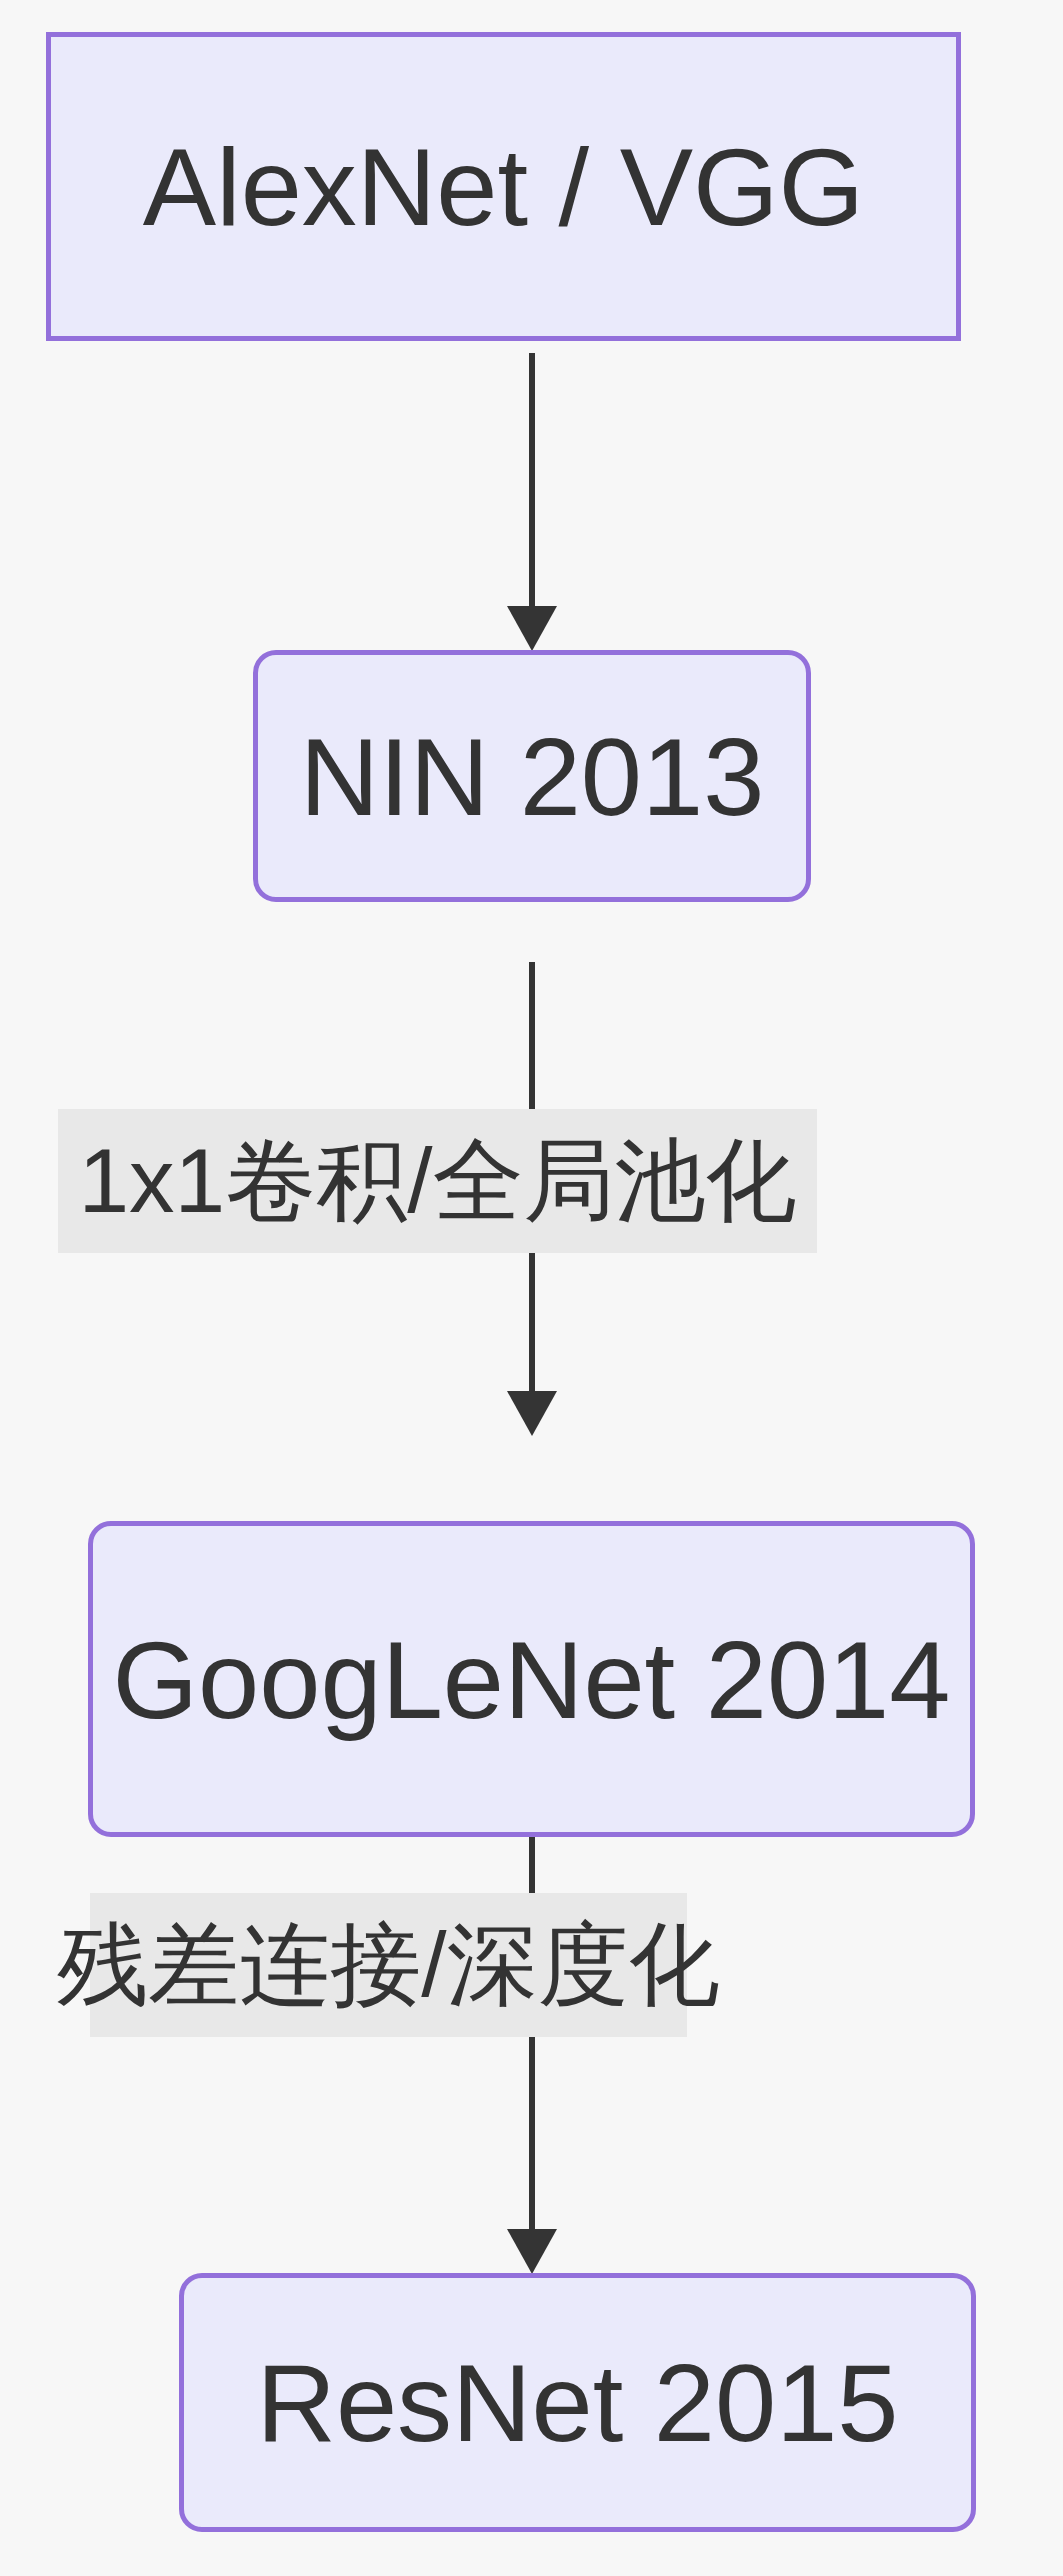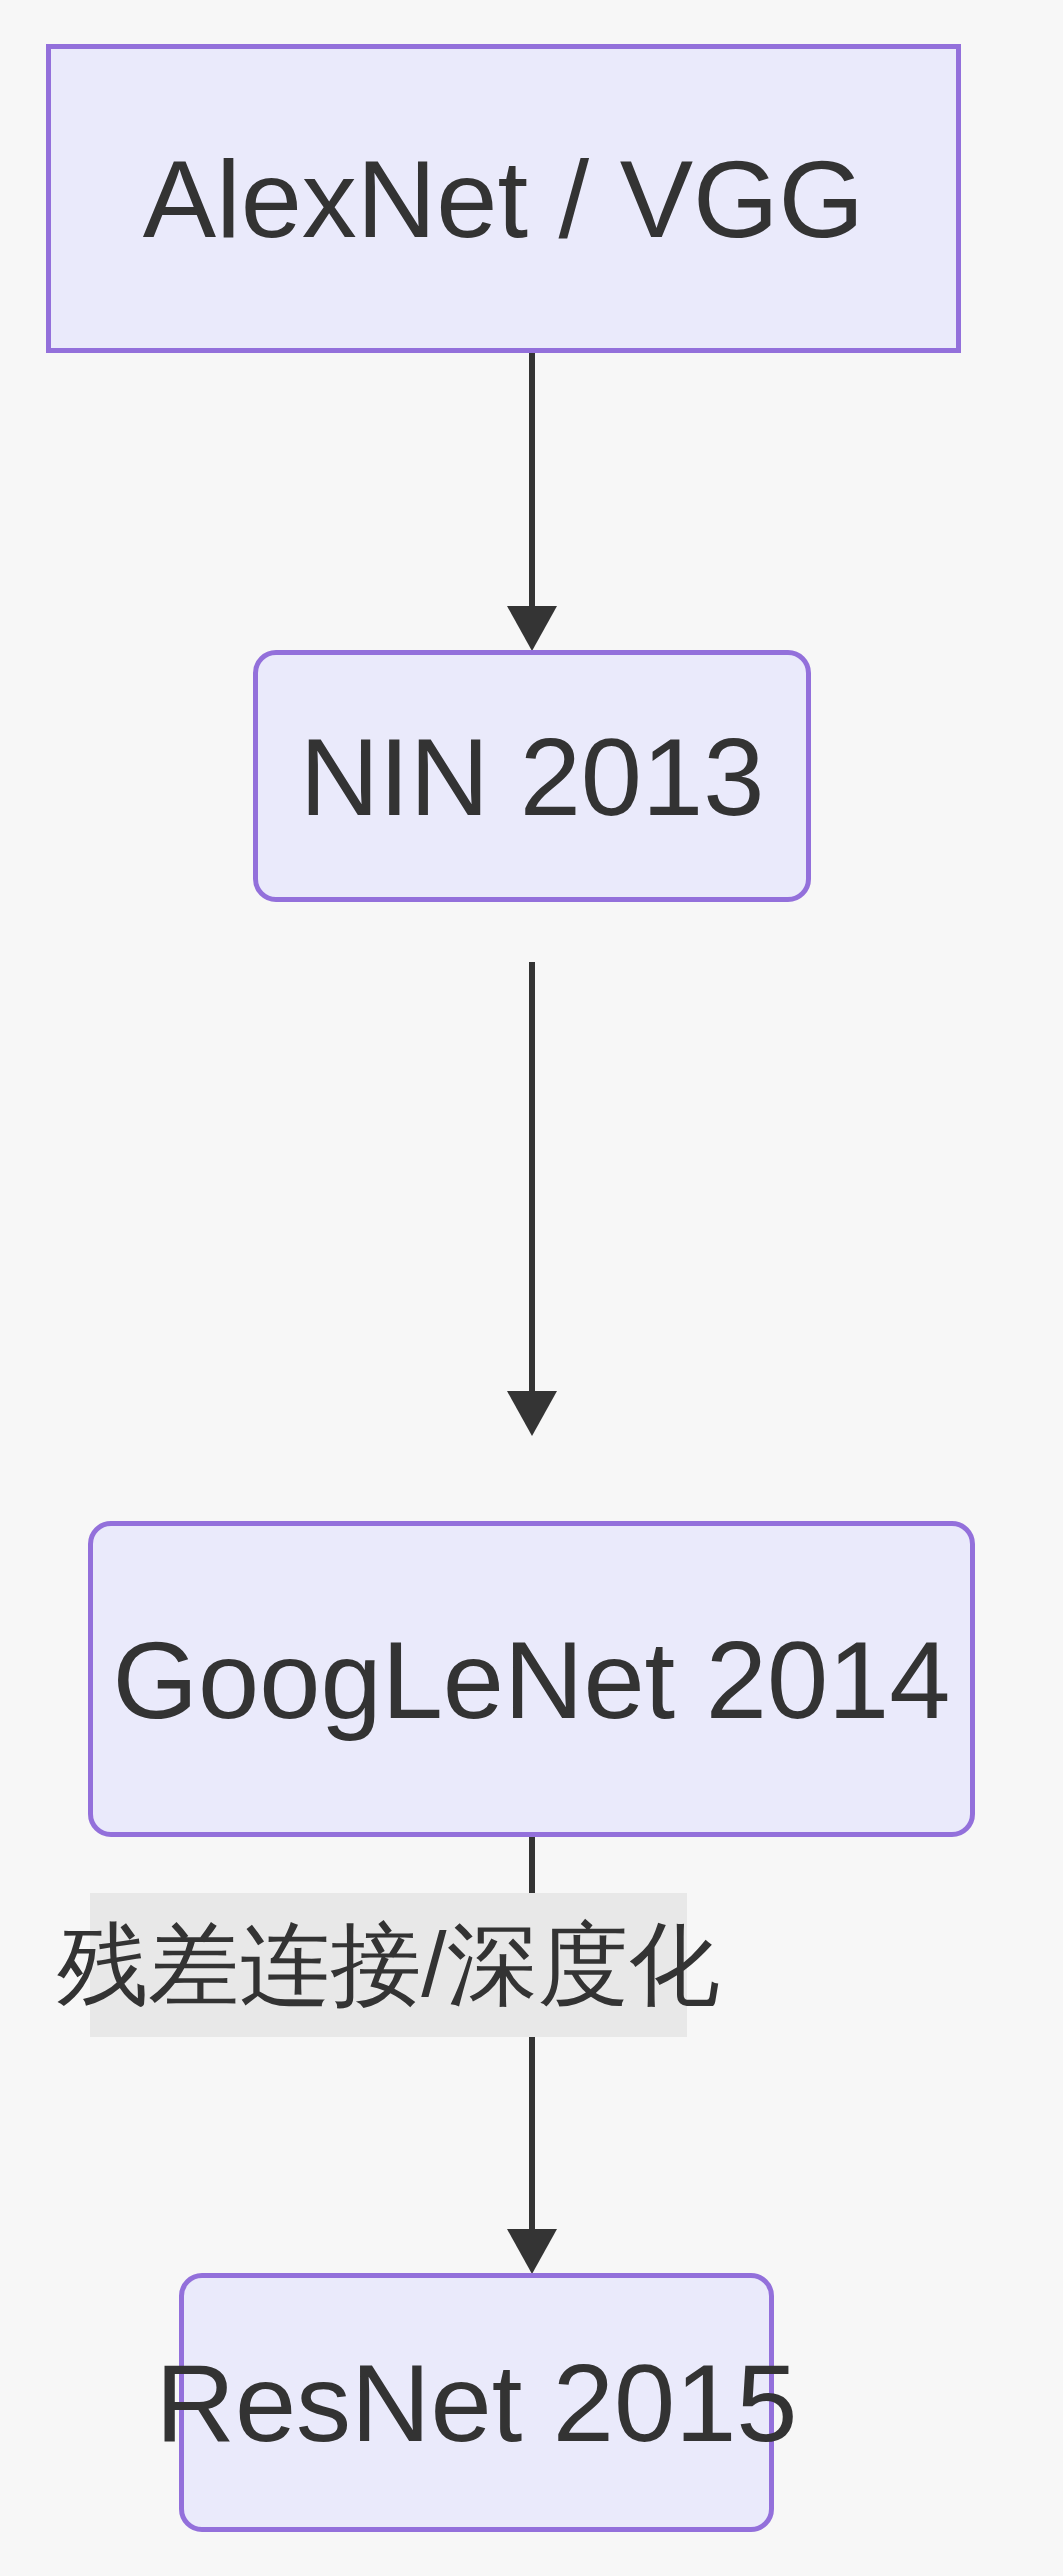--- a/index.html
+++ b/index.html
@@ -68,35 +68,36 @@
 </head>
 <body>
 
 <div class="canvas">
 
   <div class="edge-line" style="left:529px;top:353px;height:255px;"></div>
   <div class="arrowhead" style="left:507px;top:606px;"></div>
 
   <div class="edge-line" style="left:529px;top:962px;height:430px;"></div>
   <div class="arrowhead" style="left:507px;top:1391px;"></div>
+  <div class="edge-label" style="left:58px;top:1109px;width:759px;height:144px;">1x1卷积/全局池化</div>
 
   <div class="edge-line" style="left:529px;top:1745px;height:484px;"></div>
   <div class="arrowhead" style="left:507px;top:2229px;"></div>
   <div class="edge-label" style="left:90px;top:1893px;width:597px;height:144px;">残差连接/深度化</div>
 
-  <div class="node rect" style="left:46px;top:44px;width:915px;height:309px;">
+  <div class="node rect" style="left:46px;top:32px;width:915px;height:309px;">
     <span class="node-label">AlexNet / VGG</span>
   </div>
 
   <div class="node rounded" style="left:253px;top:650px;width:558px;height:252px;">
     <span class="node-label">NIN 2013</span>
   </div>
 
   <div class="node rounded" style="left:88px;top:1521px;width:887px;height:316px;">
     <span class="node-label">GoogLeNet 2014</span>
   </div>
 
-  <div class="node rounded" style="left:179px;top:2273px;width:595px;height:259px;">
+  <div class="node rounded" style="left:179px;top:2273px;width:797px;height:259px;">
     <span class="node-label">ResNet 2015</span>
   </div>
 
 </div>
 
 
 </body></html>

